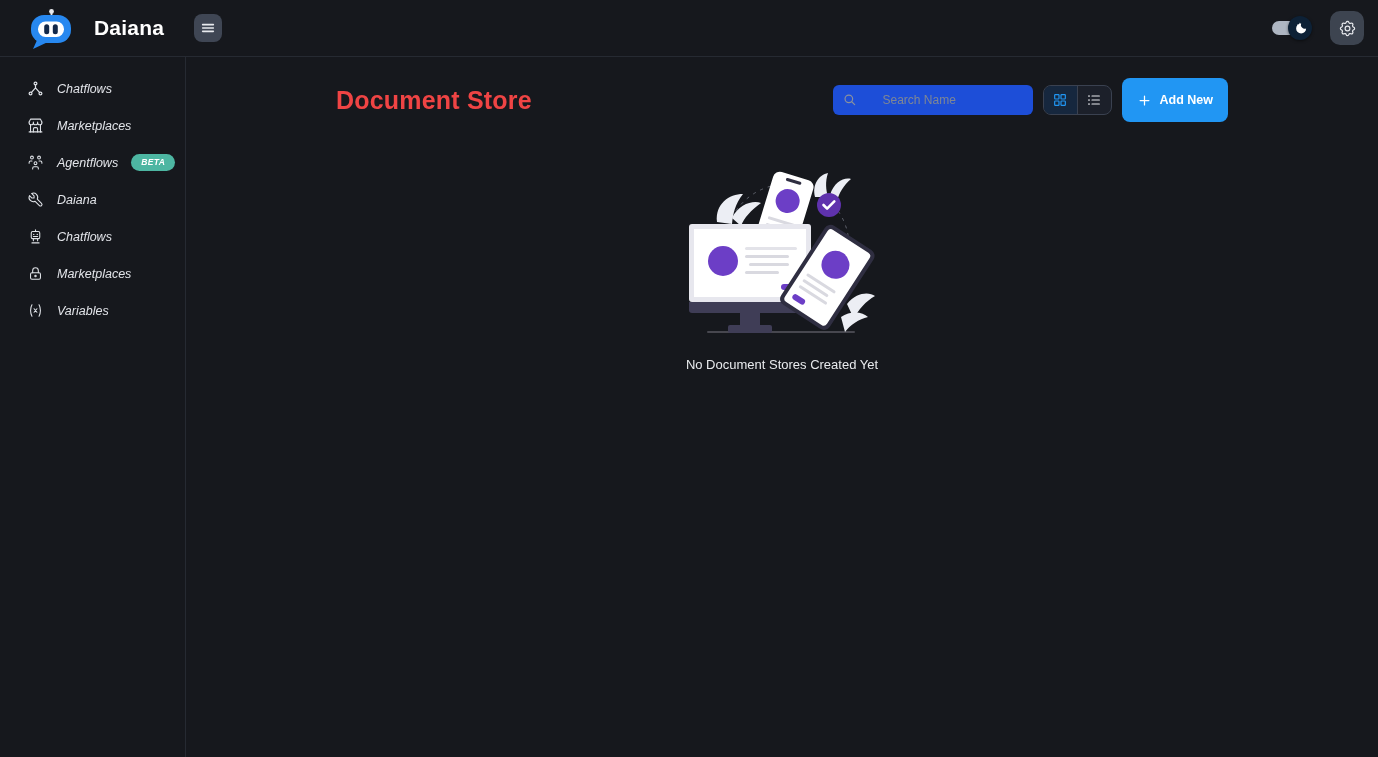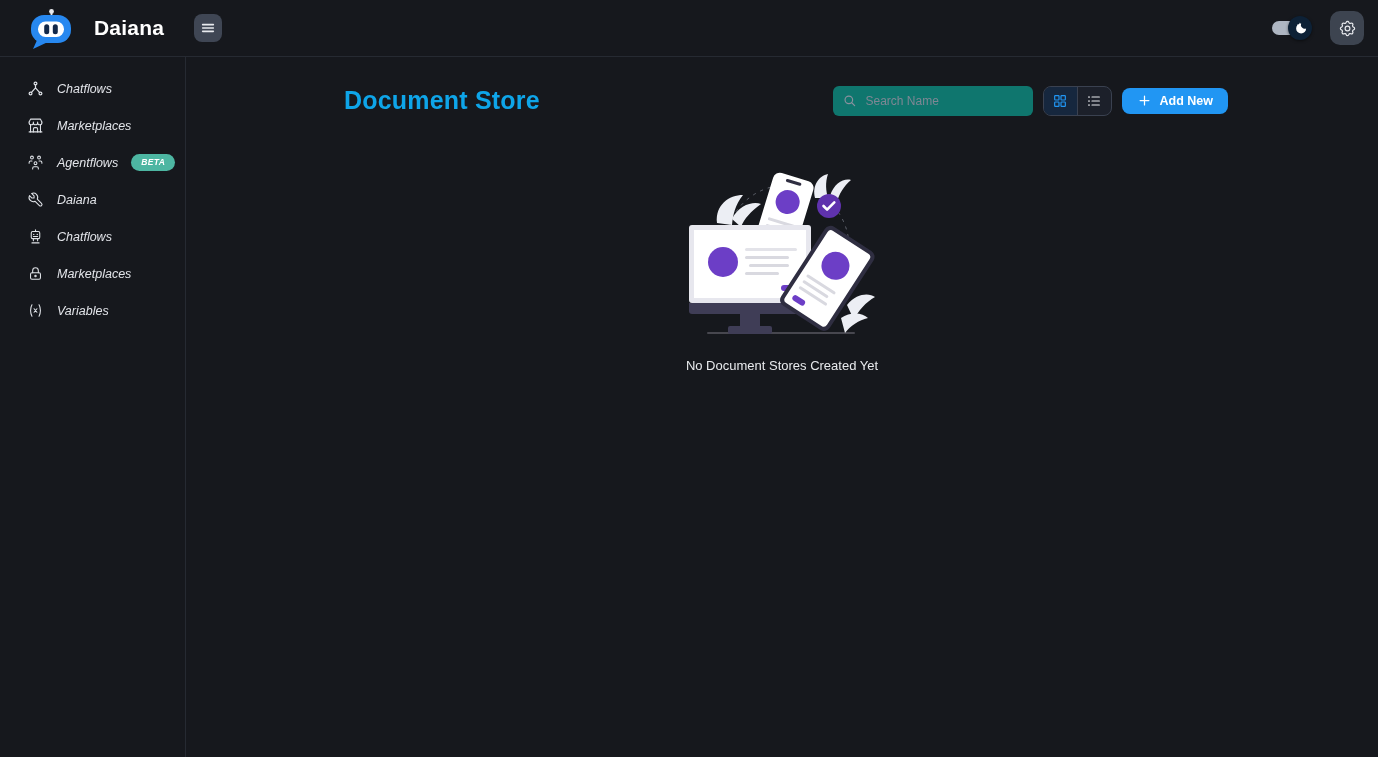--- a/index.html
+++ b/index.html
@@ -48,41 +48,41 @@
   .sidebar-item.active { background:#454c59; color:#ffffff; font-weight:700; }
   .beta-badge {
     margin-left:auto; background:#4db6a2; color:#fff; font-size:8.5px; font-weight:700;
     letter-spacing:.4px; padding:4px 10px; border-radius:10px; line-height:1;
   }
 
   
   .main { flex:1; overflow:hidden; }
   .content-inner { max-width:892px; margin:0 auto; padding-top:21px; }
   .page-header { display:flex; align-items:center; }
-  .page-title { margin:8px; font-size:25px; font-weight:700; color:#0ea5e9; letter-spacing:.2px; }
+  .page-title { margin:0; font-size:25px; font-weight:700; color:#ef4444; letter-spacing:.2px; }
   .controls { margin-left:auto; display:flex; align-items:center; gap:10px; }
 
   .search-box {
-    width:200px; height:30px; background:#0f766e; border-radius:6px;
-    display:flex; align-items:center; gap:7px; padding:14px 10px;
+    width:200px; height:30px; background:#1d4ed8; border-radius:6px;
+    display:flex; align-items:center; gap:24px; padding:14px 10px;
   }
   .search-box .sb-icon { color:#8a919e; flex:none; }
   .search-box input {
     flex:1; min-width:0; background:transparent; border:none; outline:none;
     color:#dfe2e6; font-size:12px; font-family:"Liberation Sans", sans-serif;
   }
   .search-box input::placeholder { color:#7f8794; }
 
   .view-toggle { display:flex; height:30px; border:1px solid #3a4150; border-radius:8px; overflow:hidden; background:#1c202a; }
   .vt-btn { width:33px; border:none; background:transparent; display:flex; align-items:center; justify-content:center; cursor:pointer; color:#e8eaee; }
   .vt-btn.active { background:#16273e; color:#2196f3; }
   .vt-sep { width:1px; background:#3a4150; }
 
   .add-btn {
-    height:26px; padding:0 15px; border:none; border-radius:8px; background:#2196f3;
+    height:44px; padding:0 15px; border:none; border-radius:8px; background:#2196f3;
     color:#fff; font-size:12.5px; font-weight:600; display:flex; align-items:center; gap:8px;
     cursor:pointer; font-family:"Liberation Sans", sans-serif;
   }
 
   .empty-state { margin-top:44px; display:flex; flex-direction:column; align-items:center; }
   .empty-caption { margin-top:21px; font-size:13px; color:#e8eaed; }
 </style>
 </head>
 <body>
 

